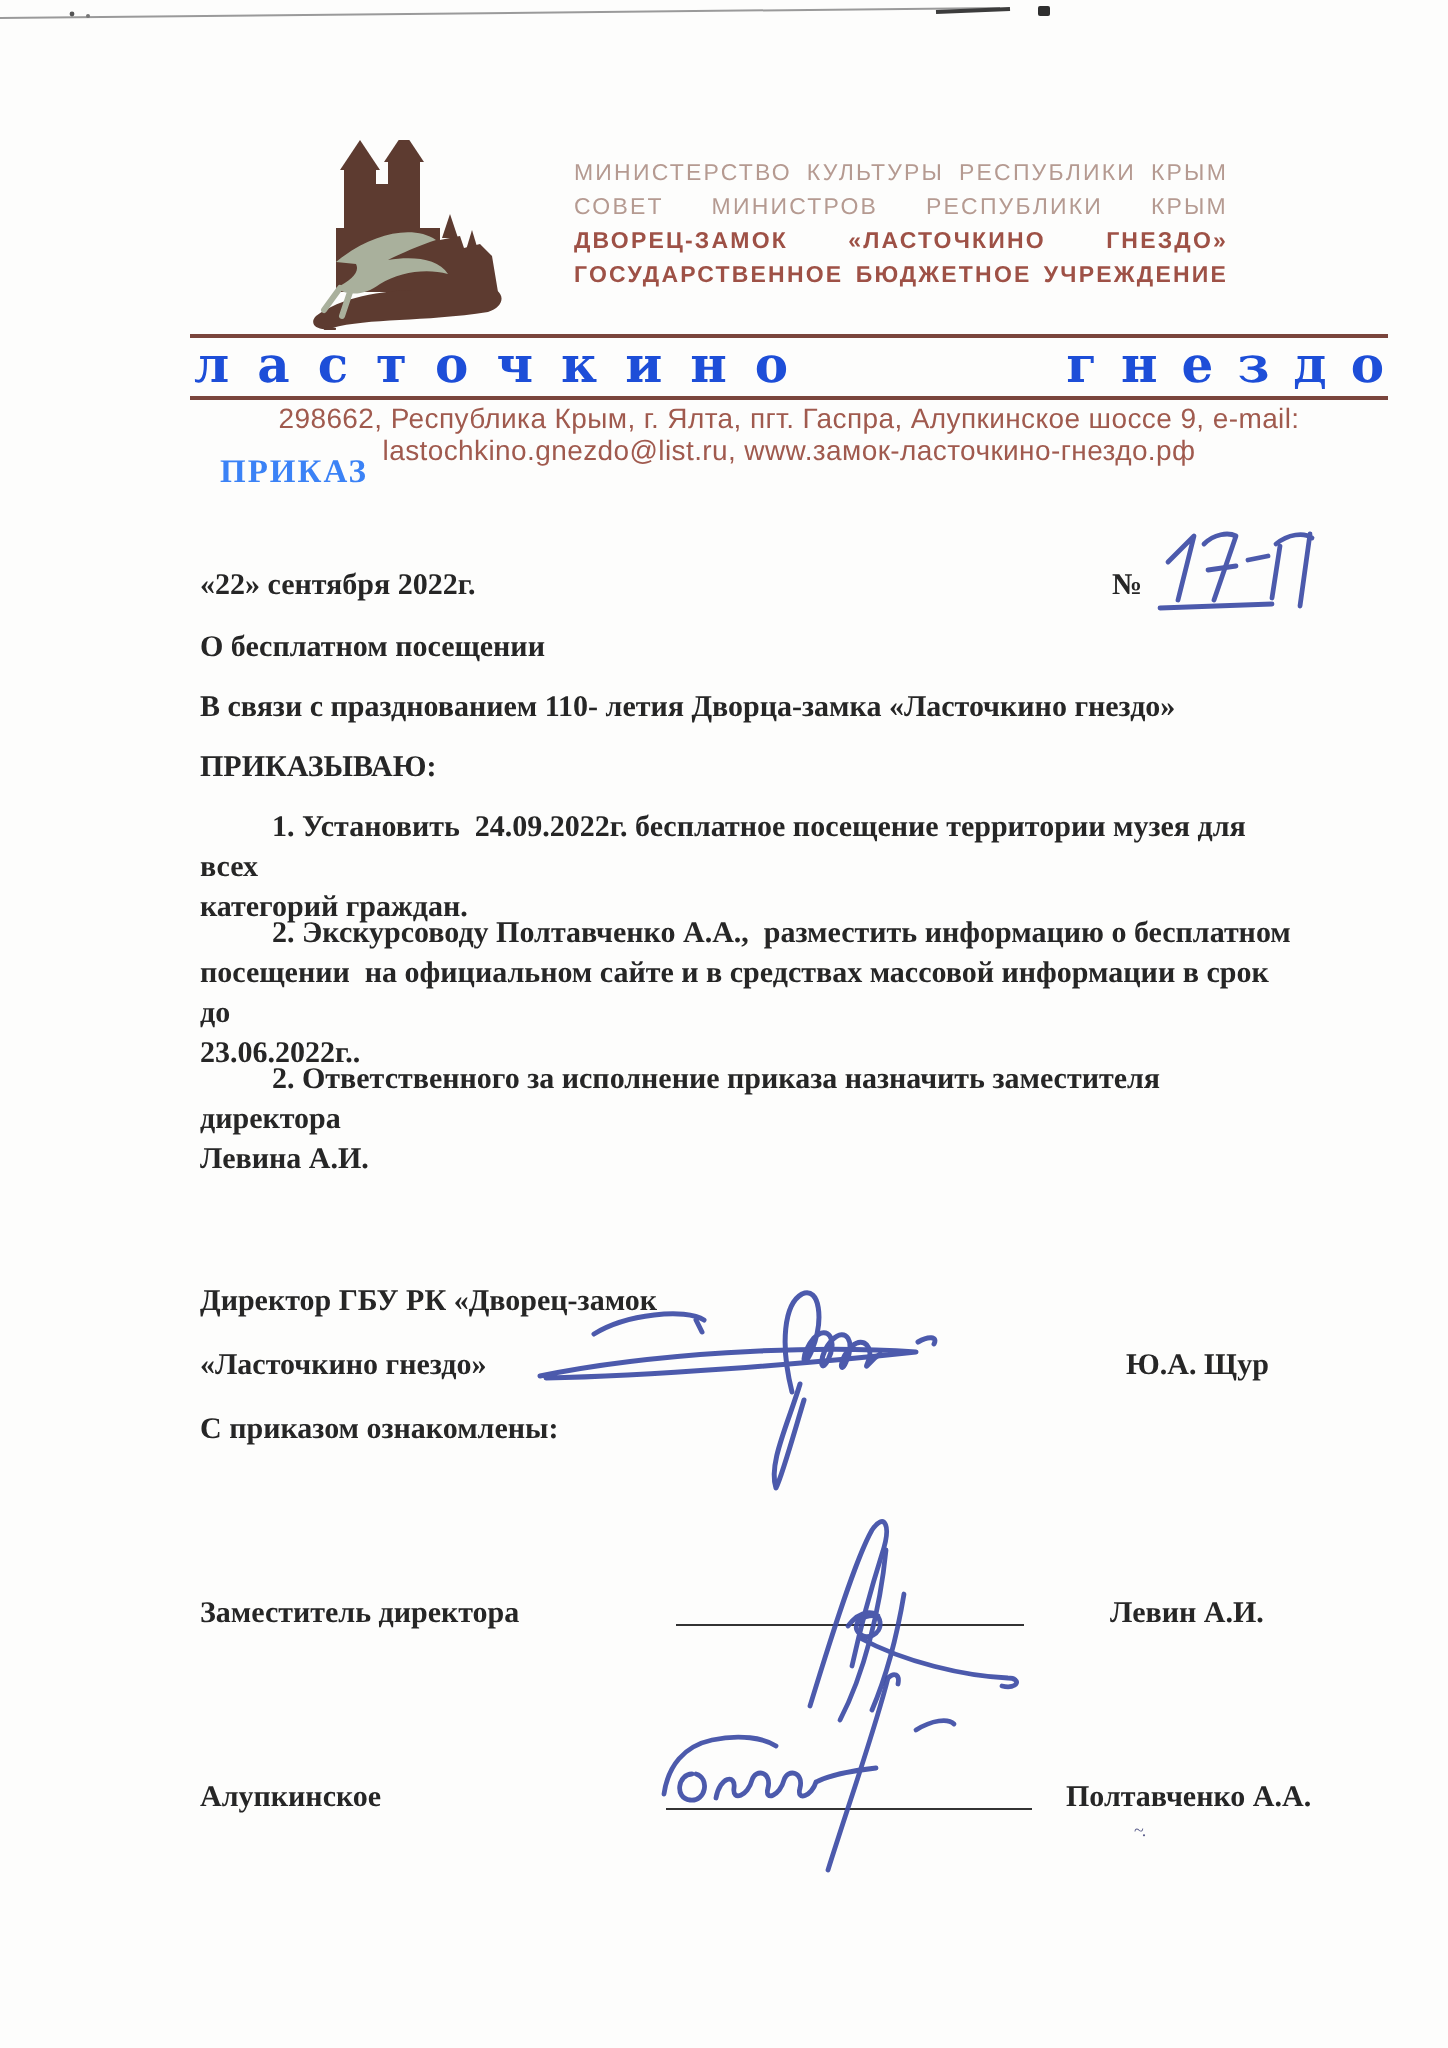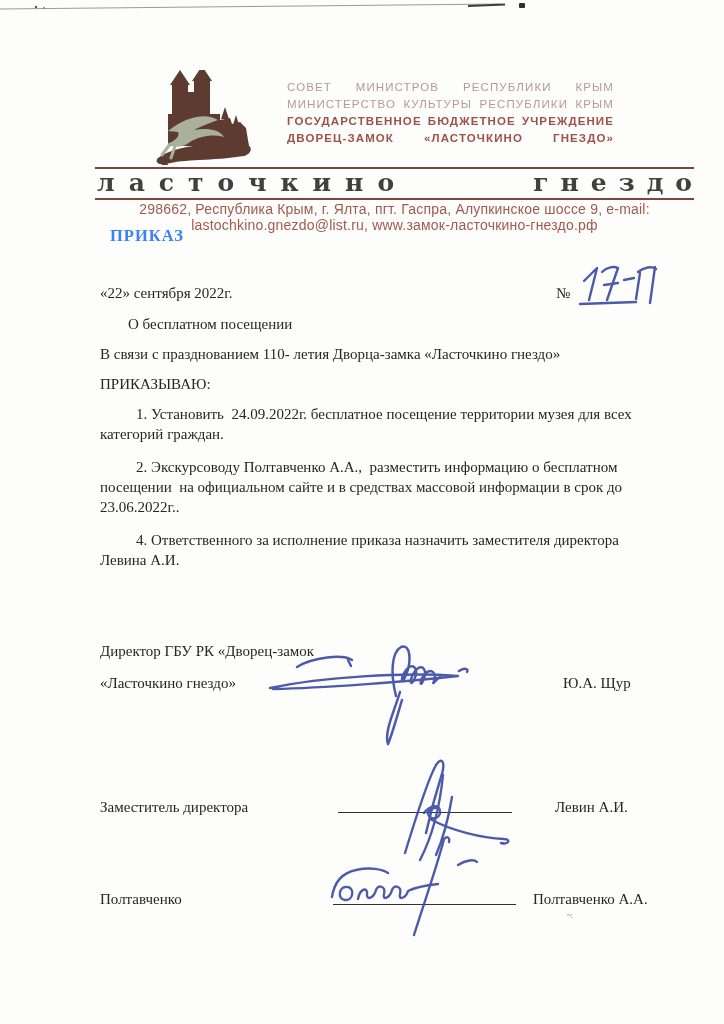--- a/index.html
+++ b/index.html
@@ -11,31 +11,31 @@
   .abs{position:absolute;}
   
   .org{left:287px;top:79px;width:327px;font-family:"Liberation Sans",sans-serif;
        font-size:11.5px;line-height:17px;letter-spacing:1.1px;}
   .org div{text-align:justify;text-align-last:justify;white-space:nowrap;}
   .org-light{color:#b59a91;font-weight:400;}
   .org-dark{color:#9e5146;font-weight:700;}
   
   .banner{left:95px;top:167px;width:599px;border-top:2px solid #7a453c;border-bottom:2px solid #7a453c;padding:1px 0 2px 0;}
   .banner-text{display:flex;justify-content:space-between;
-    font-family:"DejaVu Serif",serif;font-weight:bold;font-size:25px;line-height:26px;color:#404040;}
+    font-family:"DejaVu Serif",serif;font-weight:bold;font-size:25px;line-height:26px;color:#1d4ed8;}
   .bw1{letter-spacing:14px;margin-left:2px;}
   .bw2{letter-spacing:12px;margin-right:-10px;margin-left:24px;}
   .address{left:95px;top:201px;width:599px;text-align:center;
     font-family:"Liberation Sans",sans-serif;font-size:14px;letter-spacing:.2px;color:#a05a4e;}
   .title{left:110px;top:226px;width:548px;
     font-size:16.5px;font-weight:bold;letter-spacing:1px;color:#3b82f6;}
-  .body-txt{font-size:15px;line-height:20px;}
+  .body-txt{font-size:15px;line-height:20px;font-weight:bold;}
   .para{left:100px;width:552px;white-space:pre-wrap;}
   .indent{text-indent:36px;}
-  .bold{font-weight:normal;margin-left:28px;}
+  .bold{font-weight:bold;}
   .uline{height:0;border-bottom:1.3px solid #333;}
   .ink{stroke:#3e4da6;fill:none;stroke-linecap:round;stroke-linejoin:round;opacity:.92;}
   .sr{position:absolute;width:1px;height:1px;overflow:hidden;clip:rect(0 0 0 0);}
   .tiny-mark{font-size:9px;color:#5a5d8a;letter-spacing:-1px;}
 </style>
 </head>
 <body>
 
 <div class="page">
 
@@ -61,24 +61,24 @@
       <path d="M8,88 C20,79 40,75 60,75 L98,75 C103,78 101,84 94,86 C62,91 34,89 16,94 C9,96 4,92 8,88 Z"></path>
       <path d="M14,93 C10,96 8,99 13,100 C16,100 18,96 18,94 Z"></path>
     </g>
     <g>
       <path fill="#a9b09c" d="M18,61 C35,47 56,42 68,50 C59,53 50,57 44,60 C56,58 69,59 74,67 C63,64 50,66 40,72 C32,78 24,78 18,74 C26,70 30,66 28,62 Z"></path>
       <path d="M20,74 L12,85 M25,76 L21,88" stroke="#a9b09c" stroke-width="3" fill="none" stroke-linecap="round"></path>
     </g>
   </svg>
 
   <div class="abs org">
+    <div class="org-light">МИНИСТЕРСТВО КУЛЬТУРЫ РЕСПУБЛИКИ КРЫМ</div>
     <div class="org-light">СОВЕТ МИНИСТРОВ РЕСПУБЛИКИ КРЫМ</div>
-    <div class="org-light">МИНИСТЕРСТВО КУЛЬТУРЫ РЕСПУБЛИКИ КРЫМ</div>
+    <div class="org-dark">ДВОРЕЦ-ЗАМОК «ЛАСТОЧКИНО ГНЕЗДО»</div>
     <div class="org-dark">ГОСУДАРСТВЕННОЕ БЮДЖЕТНОЕ УЧРЕЖДЕНИЕ</div>
-    <div class="org-dark">ДВОРЕЦ-ЗАМОК «ЛАСТОЧКИНО ГНЕЗДО»</div>
   </div>
 
   <div class="abs banner">
     <div class="banner-text">
       <span class="bw1">ласточкино</span>
       <span class="bw2">гнездо</span>
     </div>
   </div>
   <div class="abs address">298662, Республика Крым, г. Ялта, пгт. Гаспра, Алупкинское шоссе 9, e-mail: lastochkino.gnezdo@list.ru, www.замок-ласточкино-гнездо.рф</div>
 
@@ -101,26 +101,27 @@
   <span class="sr">17-П</span>
 
   <div class="abs body-txt para bold" style="top:314px">О бесплатном посещении</div>
   <div class="abs body-txt para" style="top:344px">В связи с празднованием 110- летия Дворца-замка «Ласточкино гнездо»</div>
   <div class="abs body-txt para" style="top:374px">ПРИКАЗЫВАЮ:</div>
   <div class="abs body-txt para indent" style="top:404px">1. Установить  24.09.2022г. бесплатное посещение территории музея для всех
 категорий граждан.</div>
   <div class="abs body-txt para indent" style="top:457px">2. Экскурсоводу Полтавченко А.А.,  разместить информацию о бесплатном
 посещении  на официальном сайте и в средствах массовой информации в срок до
 23.06.2022г..</div>
-  <div class="abs body-txt para indent" style="top:530px">4. Ответственного за исполнение приказа назначить заместителя директора
+  <div class="abs body-txt para indent" style="top:530px">2. Ответственного за исполнение приказа назначить заместителя директора
 Левина А.И.</div>
 
   <div class="abs body-txt" style="left:100px;top:641px">Директор ГБУ РК «Дворец-замок</div>
   <div class="abs body-txt" style="left:100px;top:673px">«Ласточкино гнездо»</div>
   <div class="abs body-txt" style="left:563px;top:673px">Ю.А. Щур</div>
+  <div class="abs body-txt" style="left:100px;top:705px">С приказом ознакомлены:</div>
 
   <svg class="abs" style="left:253px;top:630px" width="230" height="122" viewBox="0 0 230 122">
     <g class="ink" stroke-width="2.5">
       <path d="M44,37 C60,27 90,24 99,30"></path>
       <path d="M17,58 C70,47 150,42 205,46 C150,52 70,58 20,59"></path>
       <path d="M143,66 C137,42 139,22 148,17 C157,13 159,30 153,45 C148,57 147,47 154,39 C161,32 166,40 161,50 C157,58 156,48 163,40 C170,33 175,41 170,51 C167,58 166,50 173,43 C179,38 184,44 181,51 C179,56 181,51 187,47"></path>
       <path d="M147,62 C141,82 131,102 135,114 C138,108 143,90 149,70"></path>
       <path d="M95,30 L98,36"></path>
       <path d="M206,41 C211,38 216,38 214,42"></path>
     </g>
@@ -132,21 +133,21 @@
   <svg class="abs" style="left:390px;top:755px" width="135" height="108" viewBox="0 0 135 108">
     <g class="ink" stroke-width="2.4">
       <path d="M15,98 C26,62 38,24 46,10 C52,1 56,7 51,22 C45,41 40,60 36,78"></path>
       <path d="M34,58 C40,50 49,49 50,56 C51,62 43,66 39,61 C36,57 41,52 49,53"></path>
       <path d="M40,64 C62,76 92,83 114,84 C121,84 119,90 111,88"></path>
       <path d="M53,20 C50,50 42,82 30,105"></path>
       <path d="M62,42 C58,66 52,86 46,100"></path>
     </g>
   </svg>
 
-  <div class="abs body-txt" style="left:100px;top:889px">Полтавченко</div>
+  <div class="abs body-txt" style="left:100px;top:889px">Алупкинское</div>
   <div class="abs uline" style="left:333px;top:904px;width:183px"></div>
   <div class="abs body-txt" style="left:533px;top:889px">Полтавченко А.А.</div>
   <svg class="abs" style="left:326px;top:835px" width="165" height="102" viewBox="0 0 165 102">
     <g class="ink" stroke-width="2.4">
       <path d="M6,62 C8,48 16,38 30,35 C44,32 56,34 62,38"></path>
       <path d="M20,52 C13,52 11,64 19,65 C27,66 29,54 22,52"></path>
       <path d="M32,64 C34,53 42,52 41,59 C40,66 48,63 50,55 C52,49 60,51 58,59 C56,66 64,63 66,55 C68,49 76,51 74,59 C72,66 80,63 82,56 C90,52 103,50 112,49"></path>
       <path d="M118,4 C121,1 124,2 123,7"></path>
       <path d="M118,4 C112,28 100,62 88,100"></path>
       <path d="M132,30 C140,25 148,24 151,27"></path>

